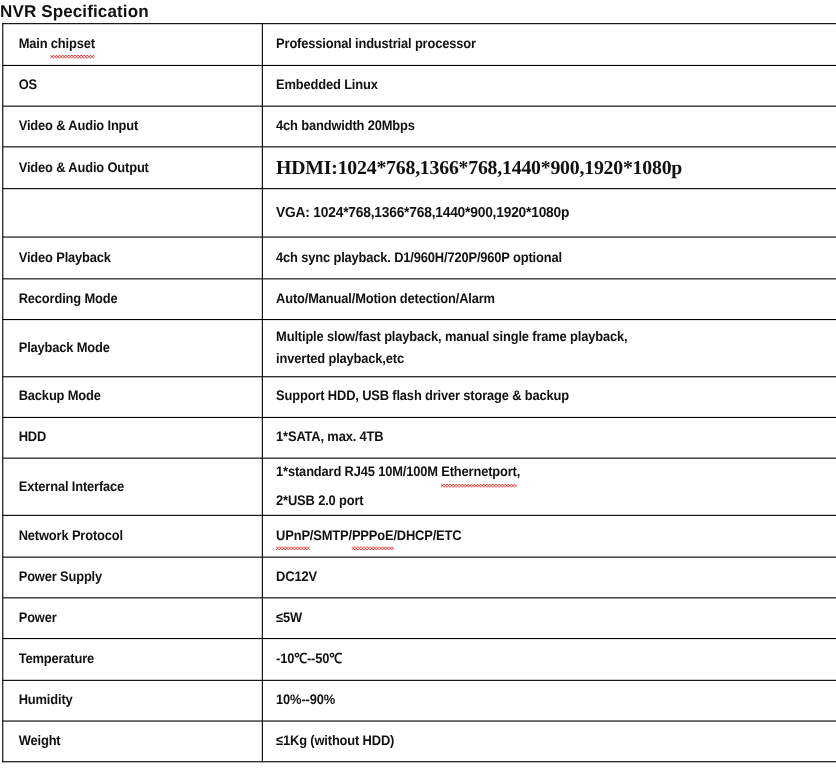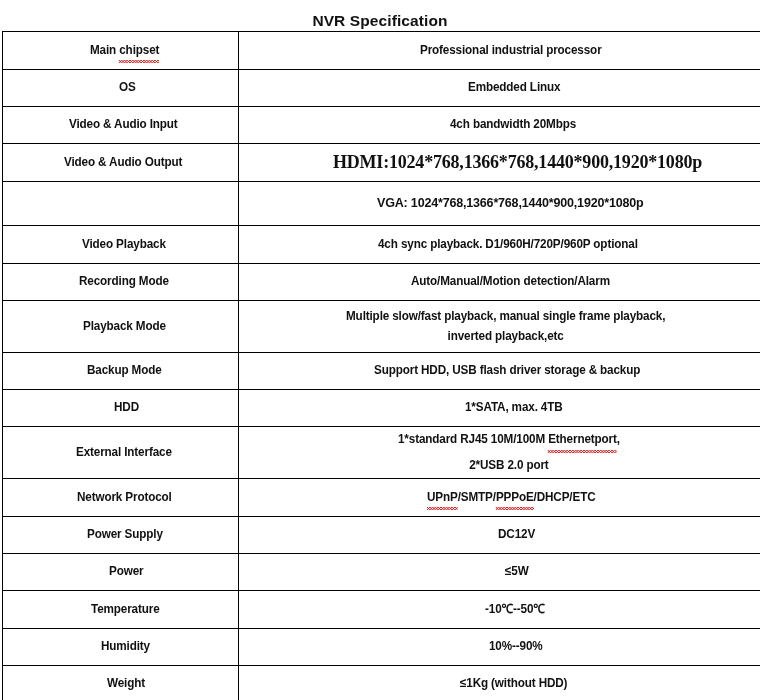--- a/index.html
+++ b/index.html
@@ -17,27 +17,26 @@
 
   #page {
     position: relative;
     width: 760px;
     height: 700px;
     background: #ffffff;
   }
 
   
   .doc-title {
-    text-align: center;
     font-family: "Liberation Sans", sans-serif;
     font-size: 15.5px;
     font-weight: bold;
     color: #111111;
     letter-spacing: 0.1px;
-    padding-top: 12px;
+    padding-top: 2px;
     height: 17px;
     line-height: 17px;
   }
 
   
   .spec-table {
     border-collapse: collapse;
     table-layout: fixed;
     width: 754px;
     margin-left: 2px;
@@ -46,21 +45,20 @@
   .spec-table td {
     border: 1.3px solid #000000;
     vertical-align: middle;
     padding: 0 0 0 14px;
     font-weight: bold;
     color: #111111;
     font-size: 12.6px;
     line-height: 1.55;
     font-stretch: condensed;
     letter-spacing: -0.15px;
-    text-align: center;
   }
   .col-label { width: 221px; }
   .col-value { width: 533px; padding-left: 12px !important; }
 
   
   .cell-text {
     display: inline-block;
     transform: scaleX(0.93);
     transform-origin: left center;
     white-space: pre-line;

